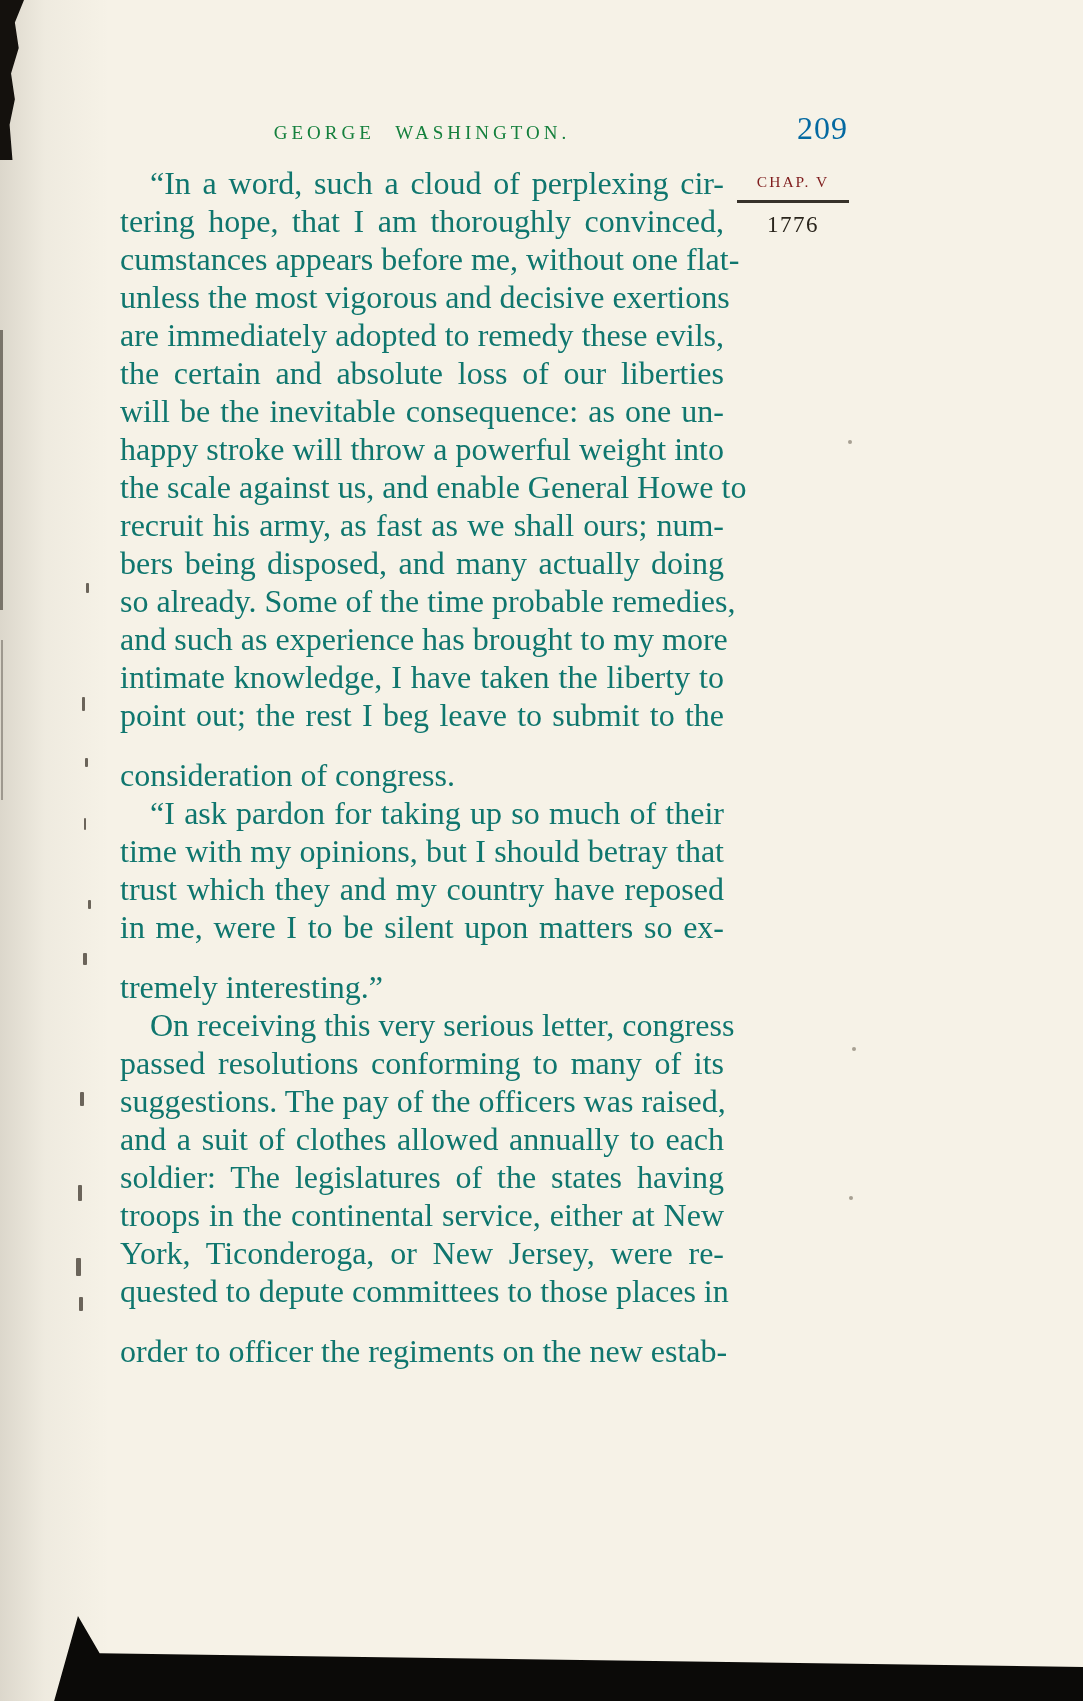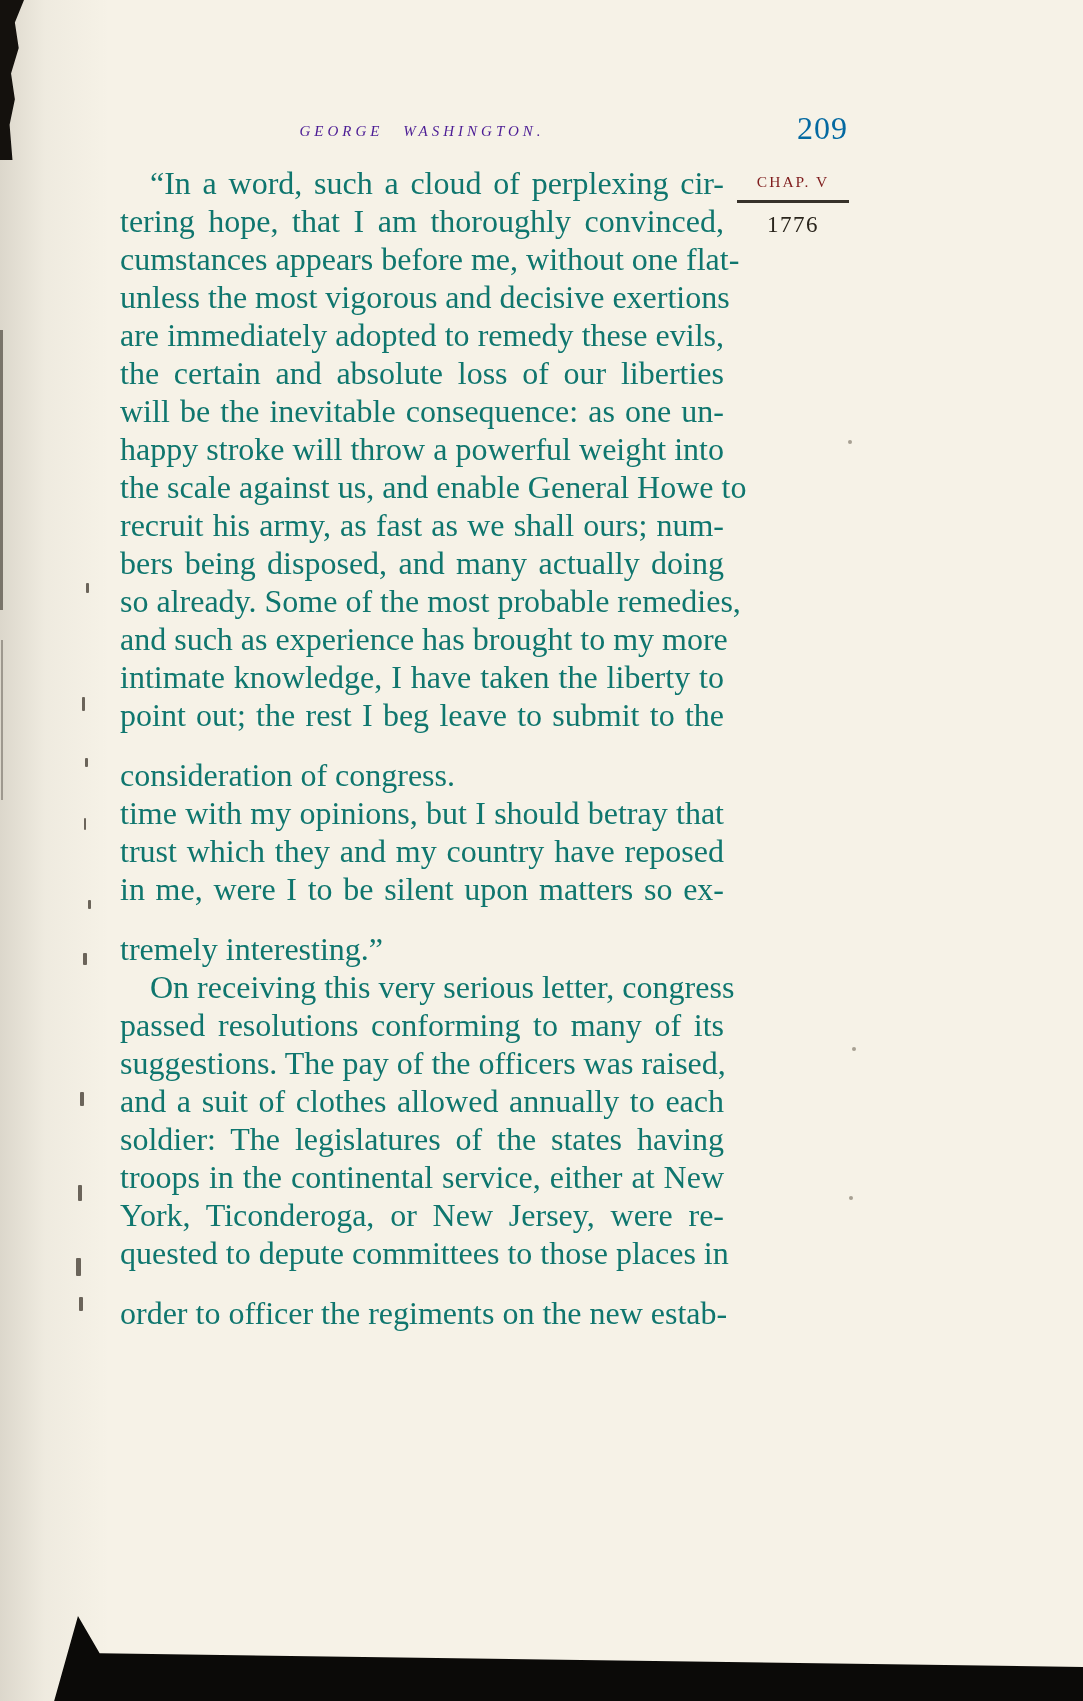--- a/index.html
+++ b/index.html
@@ -26,25 +26,24 @@
   }
 
   .running-head-row {
     position: absolute;
     top: 122px;
     left: 120px;
     width: 604px;
     text-align: center;
   }
   .running-head {
-    font-size: 15px;
+    font-size: 19px;
     letter-spacing: 4px;
     word-spacing: 12px;
-    color: #4c1d95;
-    font-style: italic;
+    color: #15803d;
   }
   .page-number {
     position: absolute;
     top: 110px;
     left: 797px;
     font-size: 32px;
     letter-spacing: 1px;
     color: #0369a1;
   }
 
@@ -159,27 +158,28 @@
         <div class="line">tering hope, that I am thoroughly convinced,</div>
         <div class="line">cumstances appears before me, without one flat-</div>
         <div class="line">unless the most vigorous and decisive exertions</div>
         <div class="line">are immediately adopted to remedy these evils,</div>
         <div class="line">the certain and absolute loss of our liberties</div>
         <div class="line">will be the inevitable consequence: as one un-</div>
         <div class="line">happy stroke will throw a powerful weight into</div>
         <div class="line">the scale against us, and enable General Howe to</div>
         <div class="line">recruit his army, as fast as we shall ours; num-</div>
         <div class="line">bers being disposed, and many actually doing</div>
-        <div class="line">so already.  Some of the most probable remedies,</div>
+        <div class="line">so already.  Some of the time probable remedies,</div>
         <div class="line">and such as experience has brought to my more</div>
         <div class="line">intimate knowledge, I have taken the liberty to</div>
         <div class="line">point out; the rest I beg leave to submit to the</div>
         <div class="line last">consideration of congress.</div>
       </div>
       <div class="paragraph">
+        <div class="line first">“I ask pardon for taking up so much of their</div>
         <div class="line">time with my opinions, but I should betray that</div>
         <div class="line">trust which they and my country have reposed</div>
         <div class="line">in me, were I to be silent upon matters so ex-</div>
         <div class="line last">tremely interesting.”</div>
       </div>
       <div class="paragraph">
         <div class="line first">On receiving this very serious letter, congress</div>
         <div class="line">passed resolutions conforming to many of its</div>
         <div class="line">suggestions.  The pay of the officers was raised,</div>
         <div class="line">and a suit of clothes allowed annually to each</div>

